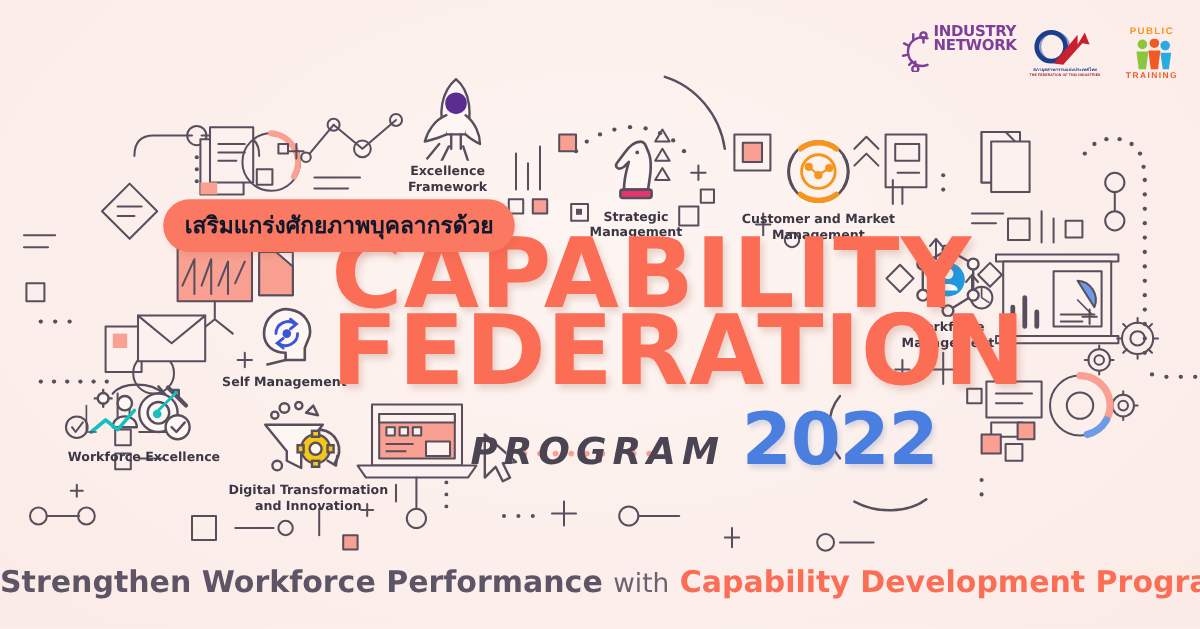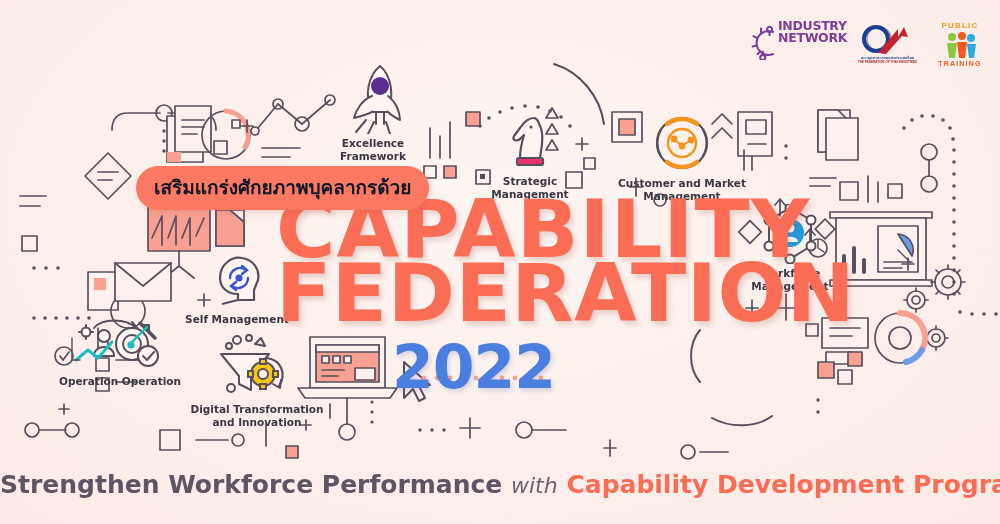--- a/index.html
+++ b/index.html
@@ -112,21 +112,21 @@
   .tagline {
     position:absolute; left:0; top:470px; width:1000px;
     text-align:center;
     font-family:"DejaVu Sans", sans-serif;
     font-size:25px; font-weight:bold;
     color:#5d5565;
     white-space:nowrap;
     z-index:30;
   }
   .tagline .with {
-    font-style:italic; font-weight:normal; font-size:22px; color:#6b6373;
+    font-weight:normal; font-size:22px; color:#6b6373;
   }
   .tagline .accent { color:#fb6d55; }
 
   
   .cat {
     position:absolute; z-index:25;
     text-align:center;
     font-family:"DejaVu Sans", sans-serif;
     font-size:10.5px; font-weight:bold;
     color:#3c3744;
@@ -564,21 +564,21 @@
         <path d="M74 9 L81 9 L81 16" stroke="#574f5e"></path>
         <circle cx="63" cy="29" r="3.6" fill="#17c0c0" stroke="none"></circle>
 
         <circle cx="80" cy="40" r="10" fill="#fdf6f3"></circle>
         <path d="M75 40 L79 44 L86 36"></path>
 
         <path d="M8 44 L20 34 L30 42 L44 26" stroke="#17c0c0" stroke-width="3"></path>
         <path d="M4 22 L4 44 L12 44" stroke-width="1.4"></path>
       </g>
     </svg>
-    <span>Operation Operation</span>
+    <span>Workforce Excellence</span>
   </div>
 
   <div class="cat" style="left:178px; top:334px; width:158px;">
     <svg class="ic" width="84" height="66" viewBox="0 0 84 66">
       <g fill="none" stroke="#574f5e" stroke-width="2" stroke-linejoin="round" stroke-linecap="round">
         <circle cx="22" cy="6" r="4"></circle>
         <circle cx="34" cy="4" r="3"></circle>
         <path d="M40 10 L46 4 L50 12 Z"></path>
         <circle cx="14" cy="12" r="3"></circle>
         <path d="M6 20 L54 20 L36 42 L36 56 L24 50 L24 42 Z" fill="#fdf6f3"></path>
@@ -601,20 +601,21 @@
     <span>and Innovation</span>
   </div>
 
   <div class="thai-pill">เสริมแกร่งศักยภาพบุคลากรด้วย</div>
 
   <div class="title-block">
     <div class="t-line t-cap">CAPABILITY</div>
     <div class="t-line t-dev">FEDERATION</div>
   </div>
   <div class="t-row3">
+    <span class="t-program">PROGRAM</span>
     <span class="t-year">2022</span>
   </div>
 
   <div class="tagline">
     <span>Strengthen Workforce Performance</span>
     <span class="with">with</span>
     <span class="accent">Capability Development Program</span>
   </div>
 
 </div>

